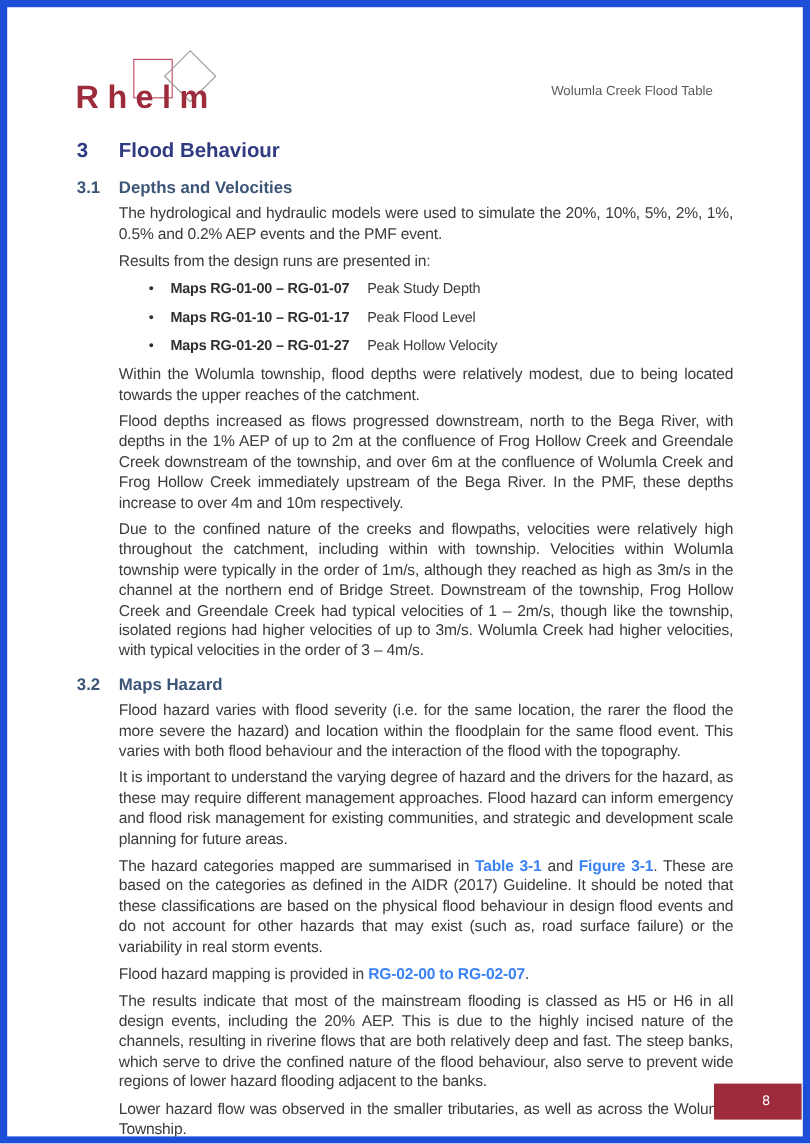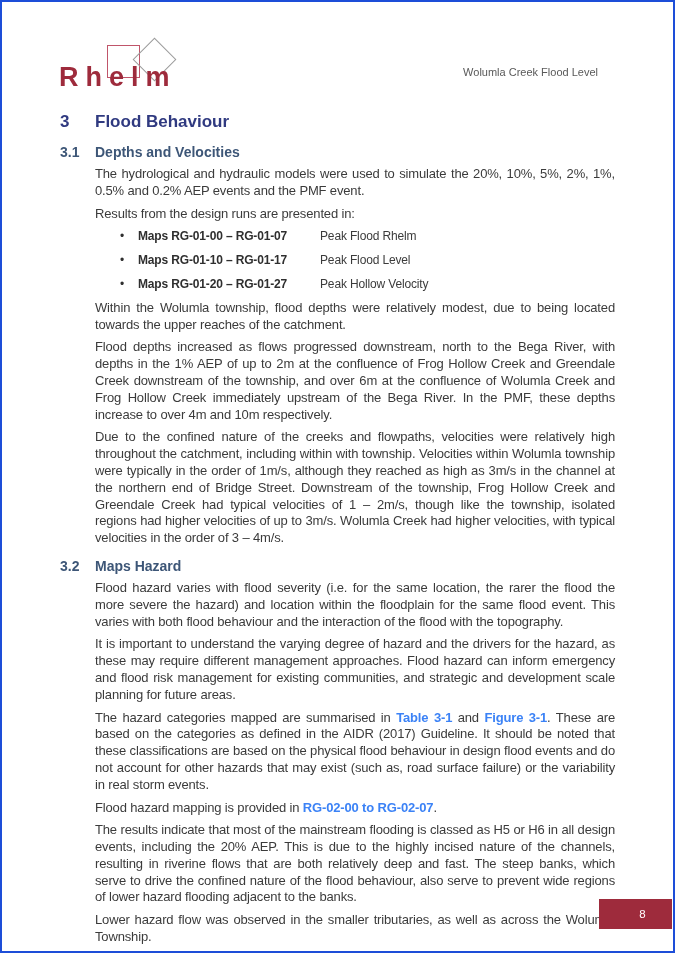--- a/index.html
+++ b/index.html
@@ -1,20 +1,20 @@
 <!DOCTYPE html>
 <html><head>
 <meta charset="utf-8">
 <style>
   html,body { margin:0; padding:0; background:#ffffff; }
   .page {
     position: relative;
     width: 675px; height: 953px;
     background: #ffffff;
-    border: 2px solid #1d4ed8;
+    border: 6px solid #1d4ed8;
     box-sizing: border-box;
     font-family: "Liberation Sans", sans-serif;
     color: #3b3b3b;
     overflow: hidden;
   }
 
   
   .header { position: relative; height: 90px; }
   .logo { position: absolute; left: 57px; top: 28px; width: 130px; height: 62px; }
   .logo-square {
@@ -53,21 +53,21 @@
   p.body-p {
     margin: 0 0 6px 35px;
     font-size: 13px; letter-spacing: -0.15px;
     line-height: 16.8px; text-align: justify; color: #3b3b3b;
   }
   p.body-p b { color: #3b82f6; }
   .bullets { margin: 2px 0 7px 35px; }
   .bullet-row { display: flex; padding-left: 25px; margin-bottom: 7px;
     font-size: 12px; letter-spacing: -0.15px; line-height: 16.8px; }
   .bdot { width: 18px; color: #2f2f2f; }
-  .blabel { width: 182px; font-weight: bold; color: #2f2f2f; }
+  .blabel { width: 164px; font-weight: bold; color: #2f2f2f; }
   .bdesc { flex: 1; }
 
   
   .page-number-box {
     position: absolute; top: 897px; right: 1px;
     width: 73px; height: 30px;
     background: #9e2b3c;
     color: #ffffff; font-size: 11.5px;
     display: flex; align-items: center; justify-content: center;
     padding-left: 14px; box-sizing: border-box;
@@ -77,41 +77,41 @@
 <body>
 
 <div class="page">
 
   <div class="header">
     <div class="logo">
       <span class="logo-square"></span>
       <span class="logo-diamond"></span>
       <span class="logo-text">Rhelm</span>
     </div>
-    <div class="doc-title">Wolumla Creek Flood Level</div>
+    <div class="doc-title">Wolumla Creek Flood Table</div>
   </div>
 
   <div class="content">
 
     <div class="h1-row">
       <span class="hnum">3</span><span>Flood Behaviour</span>
     </div>
 
     <div class="h2-row">
       <span class="hnum">3.1</span><span>Depths and Velocities</span>
     </div>
 
     <p class="body-p">The hydrological and hydraulic models were used to simulate the 20%, 10%, 5%, 2%, 1%, 0.5% and 0.2% AEP events and the PMF event.</p>
     <p class="body-p">Results from the design runs are presented in:</p>
 
     <div class="bullets">
       <div class="bullet-row">
         <span class="bdot">•</span>
         <span class="blabel">Maps RG-01-00 – RG-01-07</span>
-        <span class="bdesc">Peak Flood Rhelm</span>
+        <span class="bdesc">Peak Study Depth</span>
       </div>
       <div class="bullet-row">
         <span class="bdot">•</span>
         <span class="blabel">Maps RG-01-10 – RG-01-17</span>
         <span class="bdesc">Peak Flood Level</span>
       </div>
       <div class="bullet-row">
         <span class="bdot">•</span>
         <span class="blabel">Maps RG-01-20 – RG-01-27</span>
         <span class="bdesc">Peak Hollow Velocity</span>

